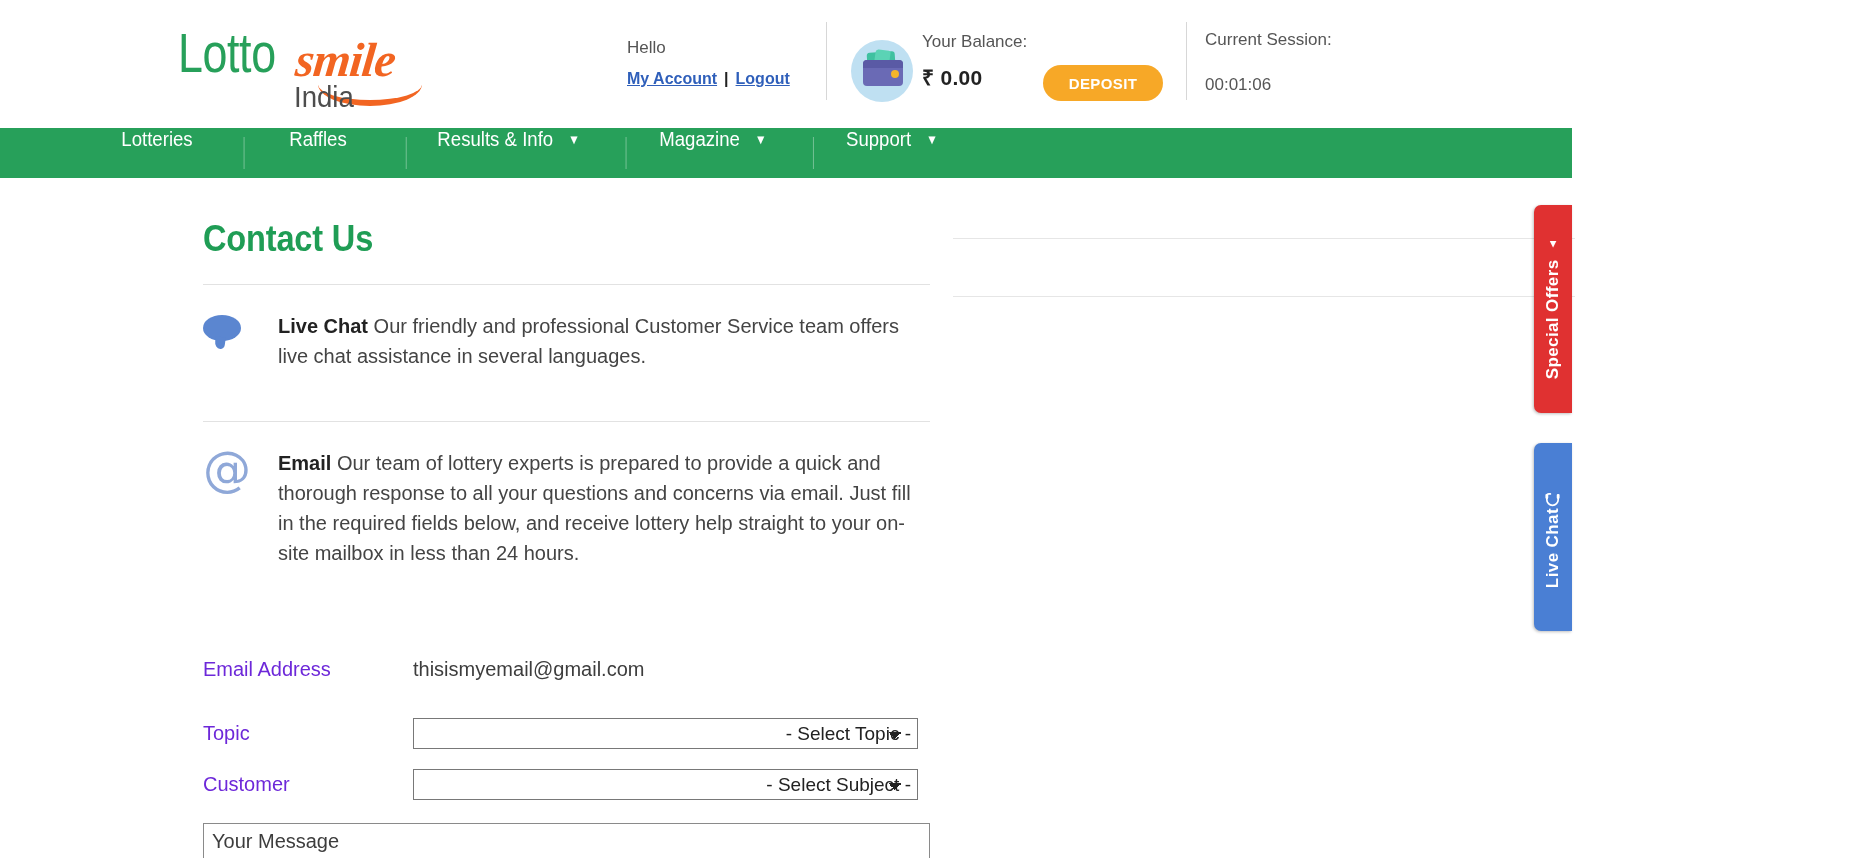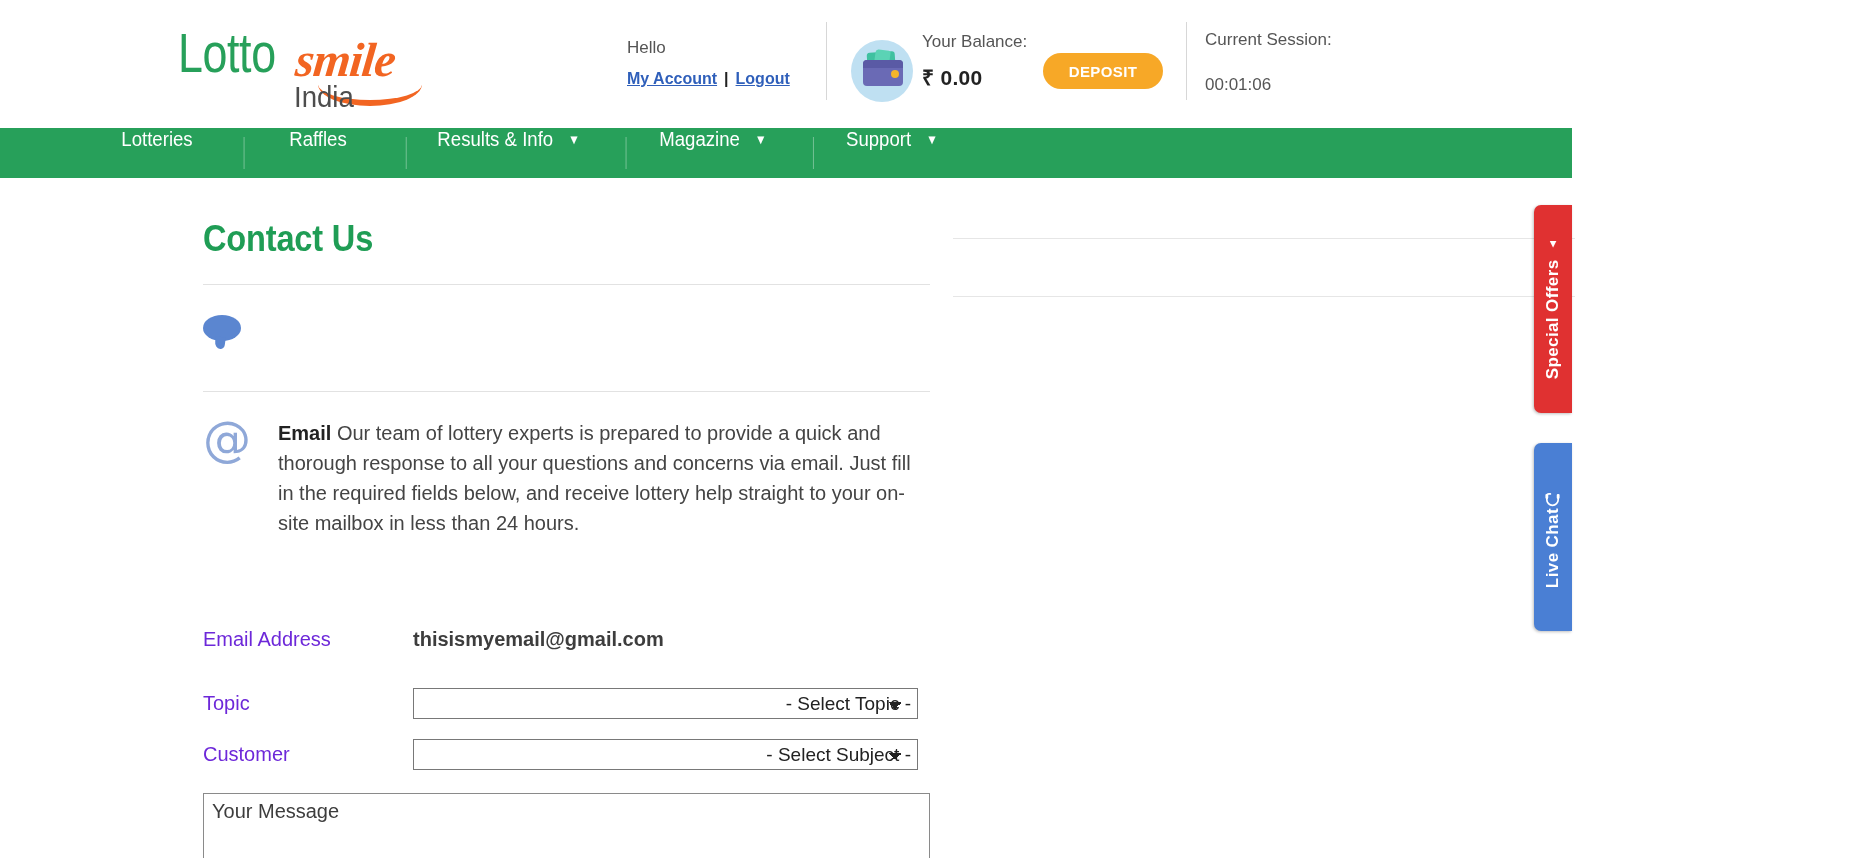--- a/index.html
+++ b/index.html
@@ -119,21 +119,21 @@
   }
   .bal {
     position: absolute; left: 922px; top: 32px;
   }
   .bal .bal-label { font-size: 17px; color: #555; line-height: 20px; }
   .bal .bal-amount {
     font-size: 21px; color: #222; font-weight: bold; margin-top: 11px;
     letter-spacing: 0.3px;
   }
   .deposit-btn {
-    position: absolute; left: 1043px; top: 53px;
+    position: absolute; left: 1043px; top: 65px;
     width: 120px; height: 36px;
     background: #f7a827;
     border: none; border-radius: 18px;
     color: #fff; font-size: 15px; font-weight: bold;
     letter-spacing: 0.4px;
     cursor: pointer;
     font-family: "Liberation Sans", sans-serif;
   }
   .session {
     position: absolute; left: 1205px; top: 30px;
@@ -233,21 +233,21 @@
   .form-row {
     display: flex; align-items: center;
     margin-bottom: 13px;
     min-height: 38px;
   }
   .form-label {
     width: 210px; flex: 0 0 210px;
     font-size: 20px; color: #6d28d9;
   }
   .form-static {
-    font-size: 20px; color: #3d3d3d; font-weight: bold;
+    font-size: 20px; color: #3d3d3d;
   }
   .form-row.email-row { margin-bottom: 26px; }
   select.form-select {
     width: 505px; height: 31px;
     font-size: 19px;
     font-family: Liberation Sans, sans-serif;
     color: #222;
     background: #ffffff;
     border: 1px solid #787878;
     border-radius: 0;
@@ -391,20 +391,23 @@
   <div class="content">
 
     <div class="main-col">
       <h1 class="page-title">Contact Us</h1>
       <div class="hr"></div>
 
       <div class="info-row">
         <div class="info-icon">
           <span class="bubble"></span>
         </div>
+        <div class="info-text">
+          <b>Live Chat</b><span> Our friendly and professional Customer Service team offers live chat assistance in several languages.</span>
+        </div>
       </div>
 
       <div class="hr"></div>
 
       <div class="info-row">
         <div class="info-icon">
           <span class="at-icon">@</span>
         </div>
         <div class="info-text">
           <b>Email</b><span> Our team of lottery experts is prepared to provide a quick and thorough response to all your questions and concerns via email. Just fill in the required fields below, and receive lottery help straight to your on-site mailbox in less than 24 hours.</span>

